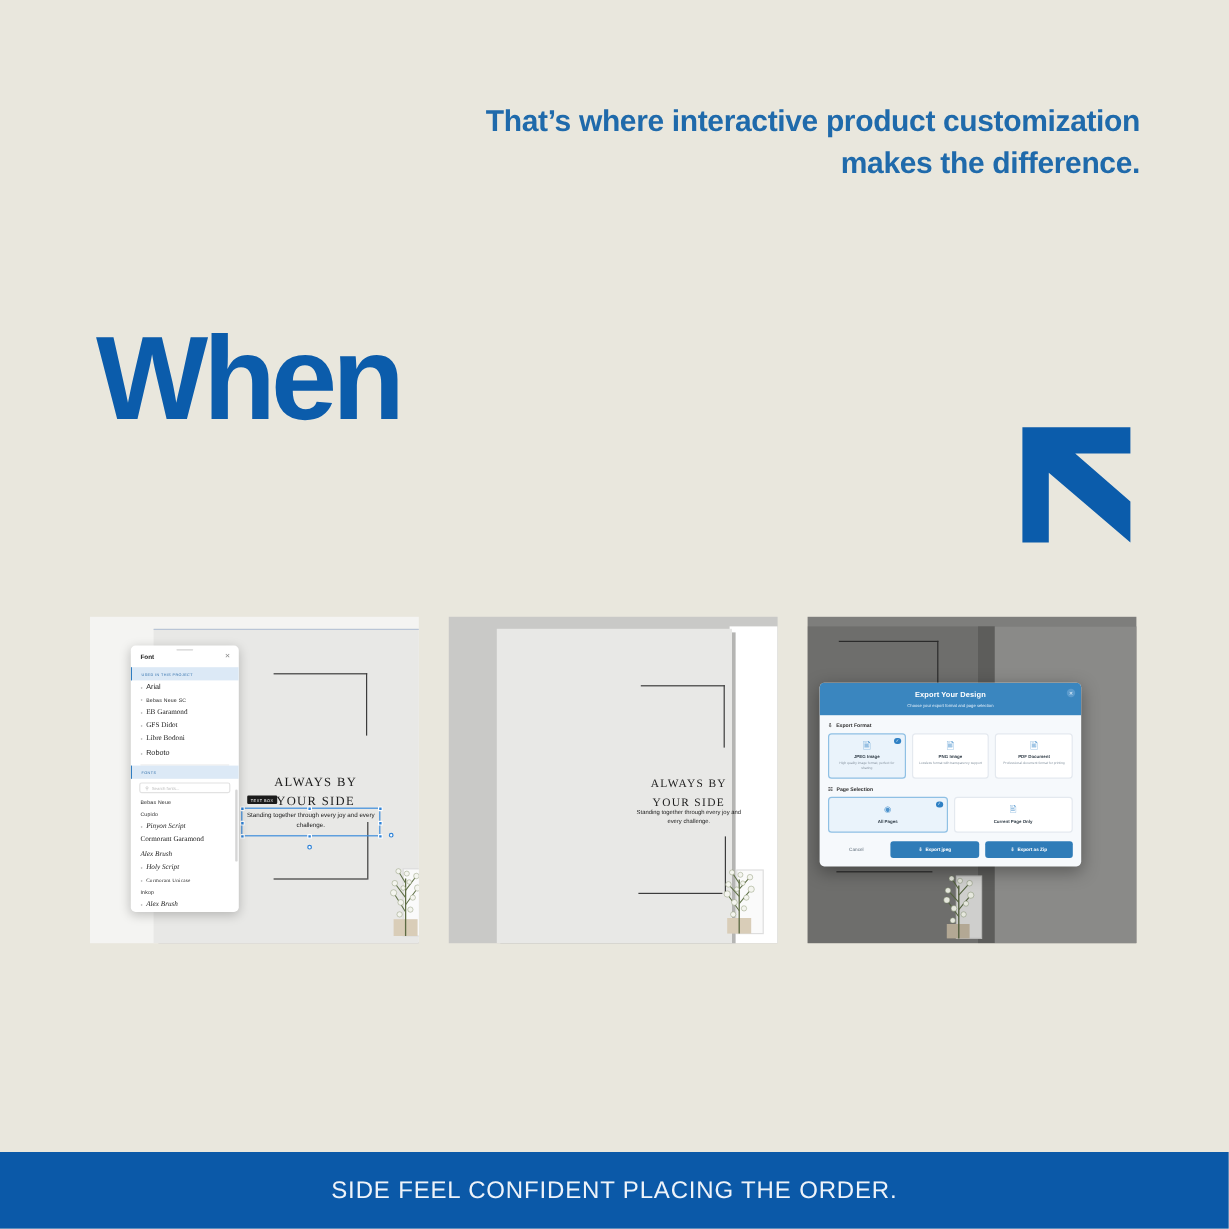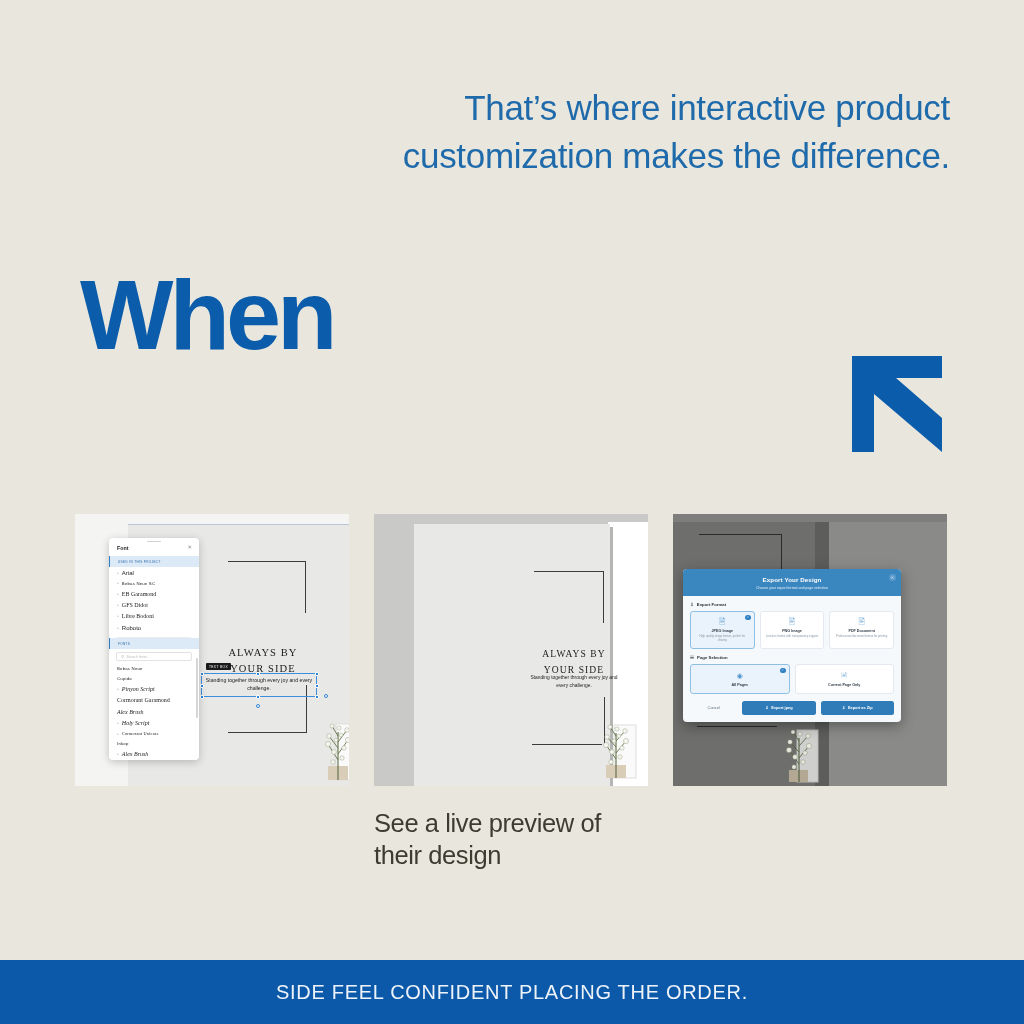--- a/index.html
+++ b/index.html
@@ -12,22 +12,22 @@
   }
 
   
   .kicker {
     position: absolute;
     top: 84px;
     left: 360px;
     width: 590px;
     text-align: right;
     color: #1f6aab;
-    font-size: 35px;
-    font-weight: 400;
+    font-size: 25px;
+    font-weight: 700;
     line-height: 1.38;
     letter-spacing: -0.3px;
   }
 
   
   .headline {
     position: absolute;
     top: 268px;
     left: 80px;
     color: #0b5cab;
@@ -555,21 +555,20 @@
             <circle cx="18" cy="45" r="2.4"></circle>
               <circle cx="28" cy="41" r="2.2"></circle>
             <circle cx="26" cy="50" r="2.2"></circle>
               <circle cx="17" cy="55" r="2.2"></circle>
             <circle cx="25" cy="29" r="1.9"></circle>
               <circle cx="20" cy="34" r="1.9"></circle>
           </g>
         </svg>
       </div>
     </div>
-    <div class="caption">See a live preview of their design</div>
   </div>
 
   <div class="card-col">
     <div class="thumb c3">
       <div class="sheet-dark"></div>
       <div class="strip"></div>
       <div class="strip2"></div>
       <div class="frame-tl"></div>
       <div class="frame-bl"></div>
       <svg class="plant" viewBox="0 0 44 72">

